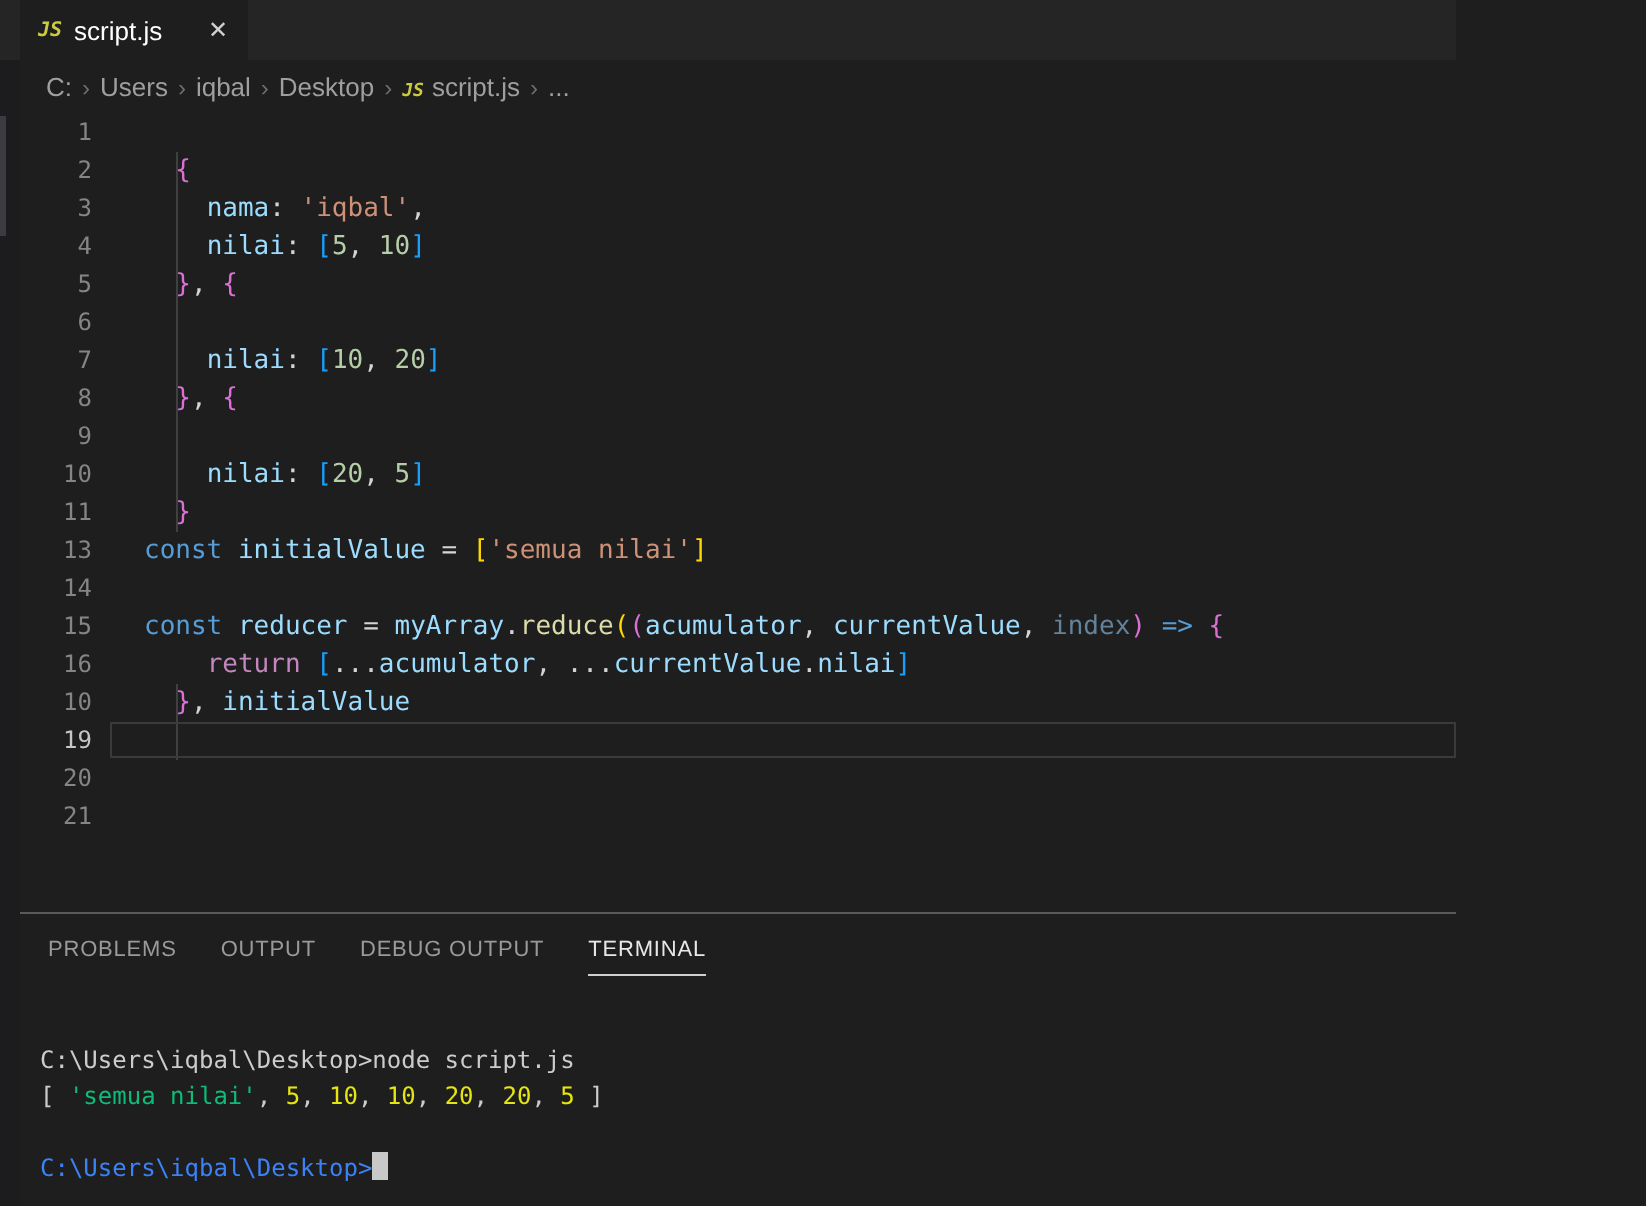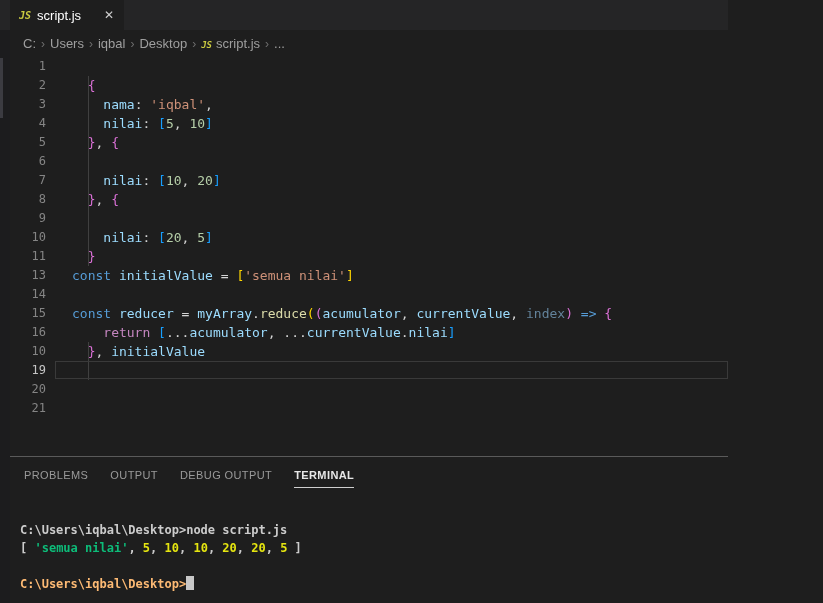--- a/index.html
+++ b/index.html
@@ -35,24 +35,24 @@
   .active-box{position:absolute;left:45px;right:0;top:0;height:18px;
               border:1px solid #3a3a3a;box-sizing:border-box;pointer-events:none;}
   .indent-guide{position:absolute;width:1px;background:#404040;left:78px;}
   .g1{top:19px;height:190px;}
   .g2{top:285px;height:38px;}
   
   .panel-border{position:absolute;left:10px;right:0;top:456px;height:1px;background:#5a5a5a;}
   .panel-tabs{position:absolute;left:10px;right:0;top:457px;height:36px;display:flex;
               padding:12px 0 0 14px;box-sizing:border-box;gap:22px;align-items:flex-start;}
   .ptab{font-size:11px;color:#9a9a9a;letter-spacing:0.4px;padding-bottom:6px;cursor:pointer;}
-  .ptab.active{color:#e7e7e7;border-bottom:1px solid #cfcfcf;font-weight:bold;}
+  .ptab.active{color:#e7e7e7;border-bottom:1px solid #cfcfcf;}
   
   .terminal{position:absolute;left:10px;right:0;top:500px;bottom:0;
-            padding:21px 0 0 10px;box-sizing:border-box;font-weight:bold;}
+            padding:21px 0 0 10px;box-sizing:border-box;}
   .tline{height:18px;line-height:18px;white-space:pre;
          font-family:"DejaVu Sans Mono",monospace;font-size:12px;color:#cccccc;}
   .cursor{display:inline-block;width:8px;height:14px;background:#c8c8c8;vertical-align:-2px;}
 </style>
 </head>
 <body>
 
 <div id="app">
 
   <div class="sliver">
@@ -166,16 +166,16 @@
       <span class="ptab">PROBLEMS</span>
       <span class="ptab">OUTPUT</span>
       <span class="ptab">DEBUG OUTPUT</span>
       <span class="ptab active">TERMINAL</span>
     </div>
 
   <div class="terminal" id="terminal">
       <div class="tline"><span style="color: rgb(204, 204, 204);">C:\Users\iqbal\Desktop&gt;node script.js</span></div>
       <div class="tline"><span style="color: rgb(204, 204, 204);">[ </span><span style="color: rgb(13, 188, 121);">'semua nilai'</span><span style="color: rgb(204, 204, 204);">, </span><span style="color: rgb(229, 229, 16);">5</span><span style="color: rgb(204, 204, 204);">, </span><span style="color: rgb(229, 229, 16);">10</span><span style="color: rgb(204, 204, 204);">, </span><span style="color: rgb(229, 229, 16);">10</span><span style="color: rgb(204, 204, 204);">, </span><span style="color: rgb(229, 229, 16);">20</span><span style="color: rgb(204, 204, 204);">, </span><span style="color: rgb(229, 229, 16);">20</span><span style="color: rgb(204, 204, 204);">, </span><span style="color: rgb(229, 229, 16);">5</span><span style="color: rgb(204, 204, 204);"> ]</span></div>
       <div class="tline"></div>
-      <div class="tline"><span style="color: #fdba74;">C:\Users\iqbal\Desktop&gt;</span><span class="cursor"></span></div>
+      <div class="tline"><span style="color: #3b82f6;">C:\Users\iqbal\Desktop&gt;</span><span class="cursor"></span></div>
     </div>
 
 </div>
 
 </body></html>

